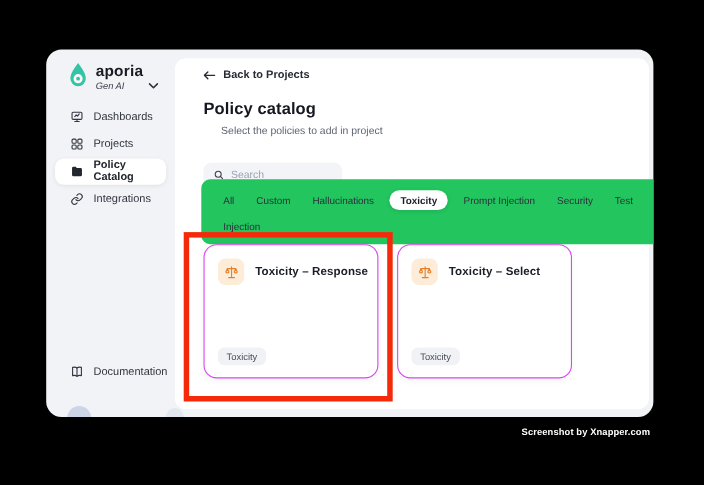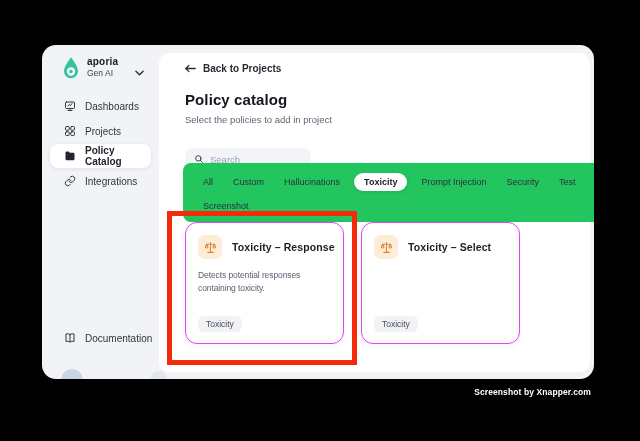--- a/index.html
+++ b/index.html
@@ -13,43 +13,43 @@
   }
   .window {
     position:absolute; left:42px; top:45px; width:552px; height:334px;
     background:#f2f3f6; border-radius:14px; overflow:hidden;
     box-shadow:0 10px 30px rgba(0,0,0,.55);
   }
   
   .sidebar { position:absolute; left:0; top:0; width:117px; height:100%; }
   .brand { position:absolute; left:19px; top:11px; display:flex; gap:6px; align-items:flex-start; }
   .brand-text { display:flex; flex-direction:column; }
-  .brand-name { font-size:10px; font-weight:700; color:#181b22; letter-spacing:.2px; }
+  .brand-name { font-size:14px; font-weight:700; color:#181b22; letter-spacing:.2px; }
   .workspace-row { display:flex; align-items:center; gap:22px; margin-top:1px; }
-  .workspace-name { font-size:8.5px; color:#3c414d; }
+  .workspace-name { font-size:8.5px; color:#3c414d;font-style:italic; }
   .nav { position:absolute; left:8px; right:8px; top:49px; display:flex; flex-direction:column; gap:1px; }
   .nav-item {
     height:24px; display:flex; align-items:center; gap:9px;
     padding-left:14px; border-radius:8px; cursor:pointer;
     font-size:10px; color:#30353f; font-weight:500;
   }
   .nav-item.active { background:#fff; box-shadow:0 1px 4px rgba(20,25,40,.08); font-weight:600; color:#22262e; }
   .nav-item svg { flex:0 0 auto; }
   .nav-footer { position:absolute; left:8px; right:8px; top:281px; }
   .avatar-circle { position:absolute; left:19px; top:324px; width:22px; height:22px; border-radius:50%; background:#ccd4e8; }
   .mini-circle { position:absolute; left:109px; top:326px; width:16px; height:16px; border-radius:50%; background:#e2e6ef; }
   
   .main {
     position:absolute; left:117px; top:8px; right:4px; bottom:7px;
     background:#fff; border-radius:10px;
   }
   .back-link { position:absolute; left:26px; top:10px; display:flex; align-items:center; gap:7px;
     font-size:10px; font-weight:600; color:#272b34; cursor:pointer; }
   .page-title { position:absolute; left:26px; top:38px; font-size:15px; font-weight:700; color:#14171f; letter-spacing:.1px; }
-  .page-subtitle { position:absolute; left:26px; top:61px; font-size:9.5px; color:#5d6472; }
+  .page-subtitle { position:absolute; left:42px; top:61px; font-size:9.5px; color:#5d6472; }
   .search-box {
     position:absolute; left:26px; top:95px; width:126px; height:22px;
     background:#f2f4f8; border-radius:7px; display:flex; align-items:center; gap:6px; padding:0 9px;
   }
   .search-box input {
     border:none; background:transparent; outline:none; width:100%;
     font-family:"Liberation Sans", sans-serif; font-size:9.5px; color:#3b414d;
   }
   .search-box input::placeholder { color:#9aa2b2; }
   .tabs {
@@ -208,38 +208,37 @@
         <span class="tab">All</span>
         <span class="tab">Custom</span>
         <span class="tab">Hallucinations</span>
         <span class="tab active">Toxicity</span>
         <span class="tab">Prompt Injection</span>
         <span class="tab">Security</span>
         <span class="tab">Test</span>
         <span class="tab">Topics</span>
       </div>
       <div class="tab-row">
-        <span class="tab">Screenshot</span>
+        <span class="tab">Injection</span>
       </div>
     </div>
 
     <div class="cards">
 
       <div class="card">
         <div class="card-head">
           <span class="card-icon">
             <svg width="13" height="13" viewBox="0 0 24 24" fill="none" stroke="#e3812f" stroke-width="1.9" stroke-linecap="round" stroke-linejoin="round">
               <path d="M12 3v17M7 21h10M5 6h14"></path>
               <path d="M5 6 2.4 11.4a2.9 2.9 0 0 0 5.2 0L5 6z"></path>
               <path d="M19 6l-2.6 5.4a2.9 2.9 0 0 0 5.2 0L19 6z"></path>
             </svg>
           </span>
           <span class="card-title">Toxicity – Response</span>
         </div>
-        <div class="card-desc">Detects potential responses containing toxicity.</div>
         <span class="card-tag">Toxicity</span>
       </div>
 
       <div class="card">
         <div class="card-head">
           <span class="card-icon">
             <svg width="13" height="13" viewBox="0 0 24 24" fill="none" stroke="#e3812f" stroke-width="1.9" stroke-linecap="round" stroke-linejoin="round">
               <path d="M12 3v17M7 21h10M5 6h14"></path>
               <path d="M5 6 2.4 11.4a2.9 2.9 0 0 0 5.2 0L5 6z"></path>
               <path d="M19 6l-2.6 5.4a2.9 2.9 0 0 0 5.2 0L19 6z"></path>

